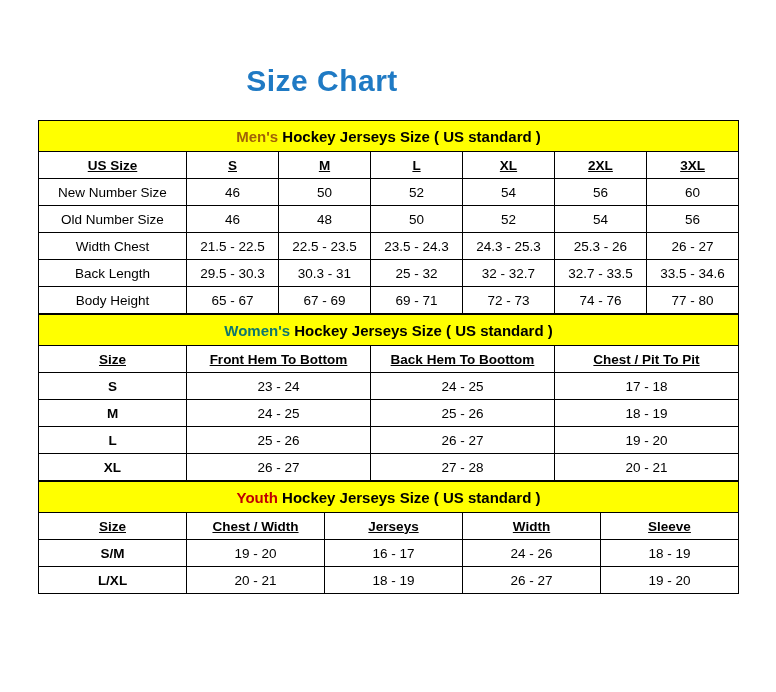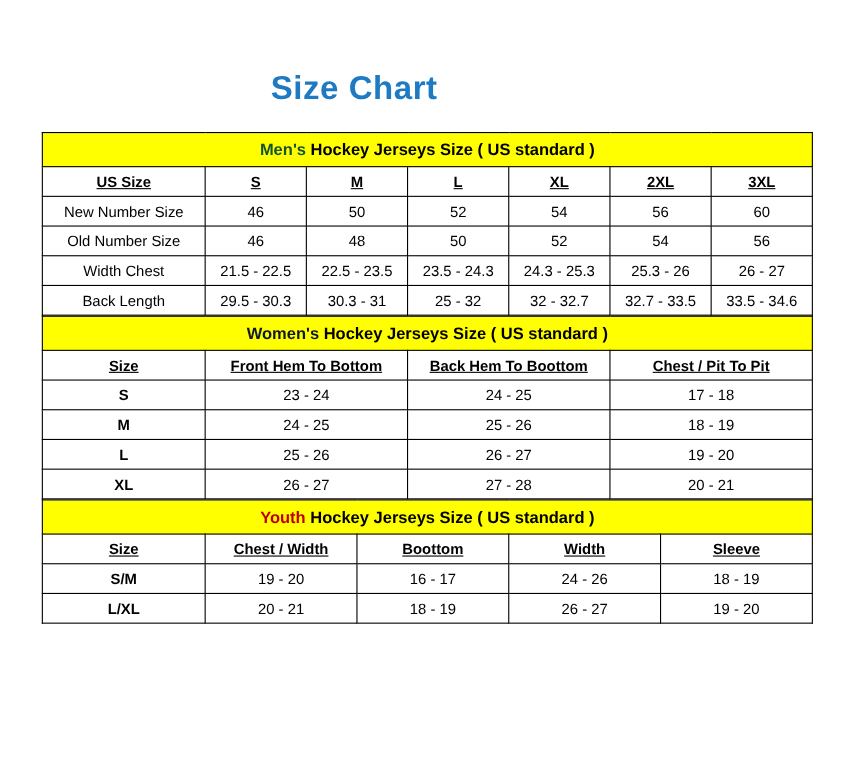--- a/index.html
+++ b/index.html
@@ -44,22 +44,22 @@
     height: 26px;
     font-weight: normal;
     vertical-align: middle;
   }
   .band {
     background: #ffff00;
     font-weight: bold;
     font-size: 15px;
     height: 30px;
   }
-  .band .accent-men { color: #14532d; }
-  .band .accent-women { color: #0f172a; }
+  .band .accent-men { color: #a16207; }
+  .band .accent-women { color: #0f766e; }
   .band .accent-youth { color: #c00000; }
   .hdr {
     font-weight: bold;
     text-decoration: underline;
   }
   .rowlabel {
     font-weight: normal;
     margin-top: 48px;
   }
   .bold {
@@ -136,20 +136,29 @@
         </tr>
         <tr>
           <td class="rowlabel">Back Length</td>
           <td>29.5 - 30.3</td>
           <td>30.3 - 31</td>
           <td>25 - 32</td>
           <td>32 - 32.7</td>
           <td>32.7 - 33.5</td>
           <td>33.5 - 34.6</td>
         </tr>
+        <tr>
+          <td class="rowlabel">Body Height</td>
+          <td>65 - 67</td>
+          <td>67 - 69</td>
+          <td>69 - 71</td>
+          <td>72 - 73</td>
+          <td>74 - 76</td>
+          <td>77 - 80</td>
+        </tr>
       </tbody>
     </table>
 
     <table class="women">
       <colgroup>
         <col class="c0">
           <col class="cx">
           <col class="cx">
           <col class="cx">
       </colgroup>
@@ -198,21 +207,21 @@
           <col class="cx">
           <col class="cx">
       </colgroup>
       <tbody>
         <tr>
           <td class="band" colspan="5"><span class="accent-youth">Youth</span><span> Hockey Jerseys Size ( US standard )</span></td>
         </tr>
         <tr>
           <td class="hdr">Size</td>
           <td class="hdr">Chest / Width</td>
-          <td class="hdr">Boottom</td>
+          <td class="hdr">Jerseys</td>
           <td class="hdr">Width</td>
           <td class="hdr">Sleeve</td>
         </tr>
         <tr>
           <td class="bold">S/M</td>
           <td>19 - 20</td>
           <td>16 - 17</td>
           <td>24 - 26</td>
           <td>18 - 19</td>
         </tr>

